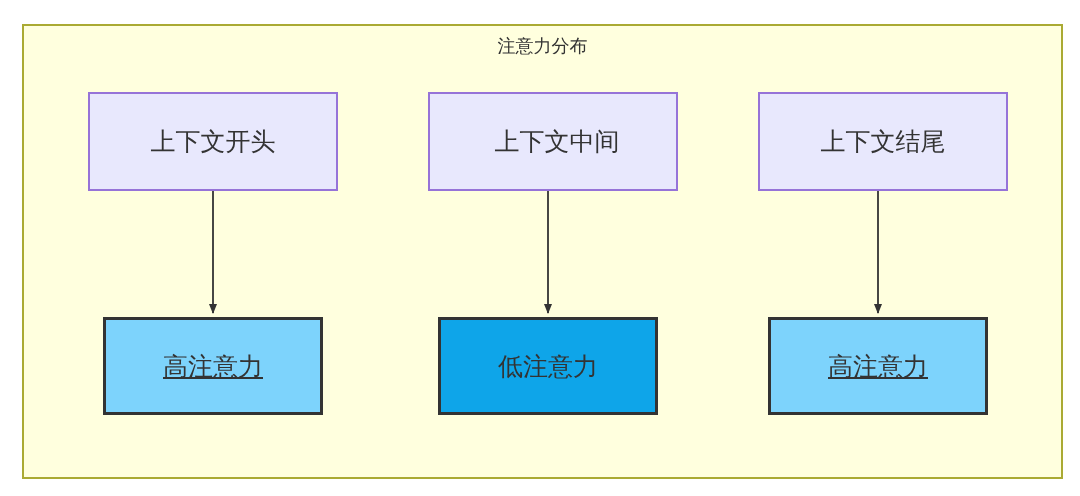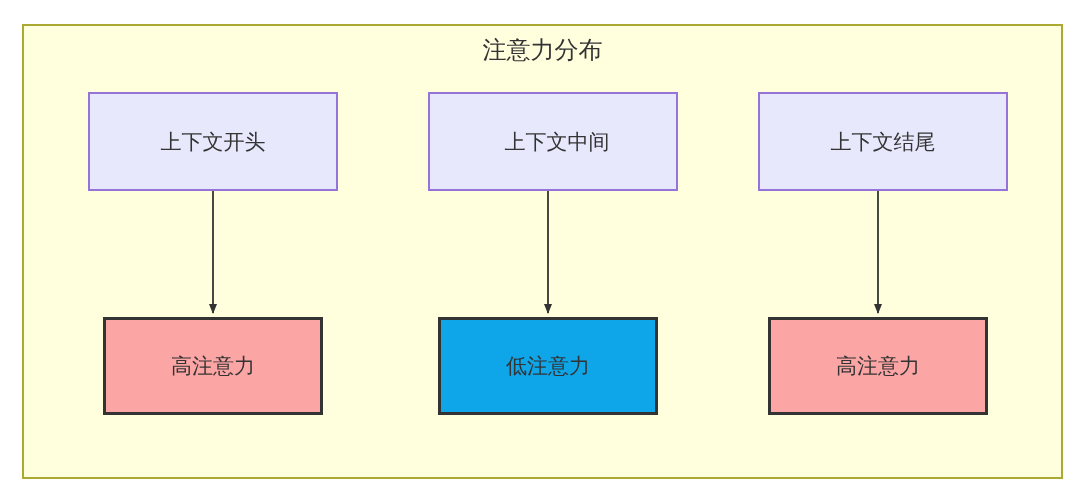--- a/index.html
+++ b/index.html
@@ -32,34 +32,34 @@
     border: 2px solid #aaaa33;
     box-sizing: border-box;
   }
 
   .subgraph-title {
     position: absolute;
     left: 0;
     top: 10px;
     width: 100%;
     text-align: center;
-    font-size: 24px;
+    font-size: 18px;
     color: #333333;
     line-height: 1.2;
     white-space: nowrap;
   }
 
   
   .node {
     position: absolute;
     box-sizing: border-box;
     display: flex;
     align-items: center;
     justify-content: center;
-    font-size: 21px;
+    font-size: 25px;
     color: #333333;
     text-align: center;
     white-space: nowrap;
   }
 
   .node.top {
     background: #e8e8fd;
     border: 2px solid #9673d8;
     width: 250px;
     height: 99px;
@@ -67,21 +67,22 @@
   }
 
   .node.bottom {
     width: 220px;
     height: 98px;
     top: 317px;
     border: 3px solid #333333;
   }
 
   .node.bottom.high {
-    background: #fca5a5;
+    background: #7dd3fc;
+    text-decoration: underline;
   }
 
   .node.bottom.low {
     background: #0ea5e9;
   }
 
   
   .col-1.top    { left: 88px; }
   .col-2.top    { left: 428px; padding-left: 8px; }
   .col-3.top    { left: 758px; }

